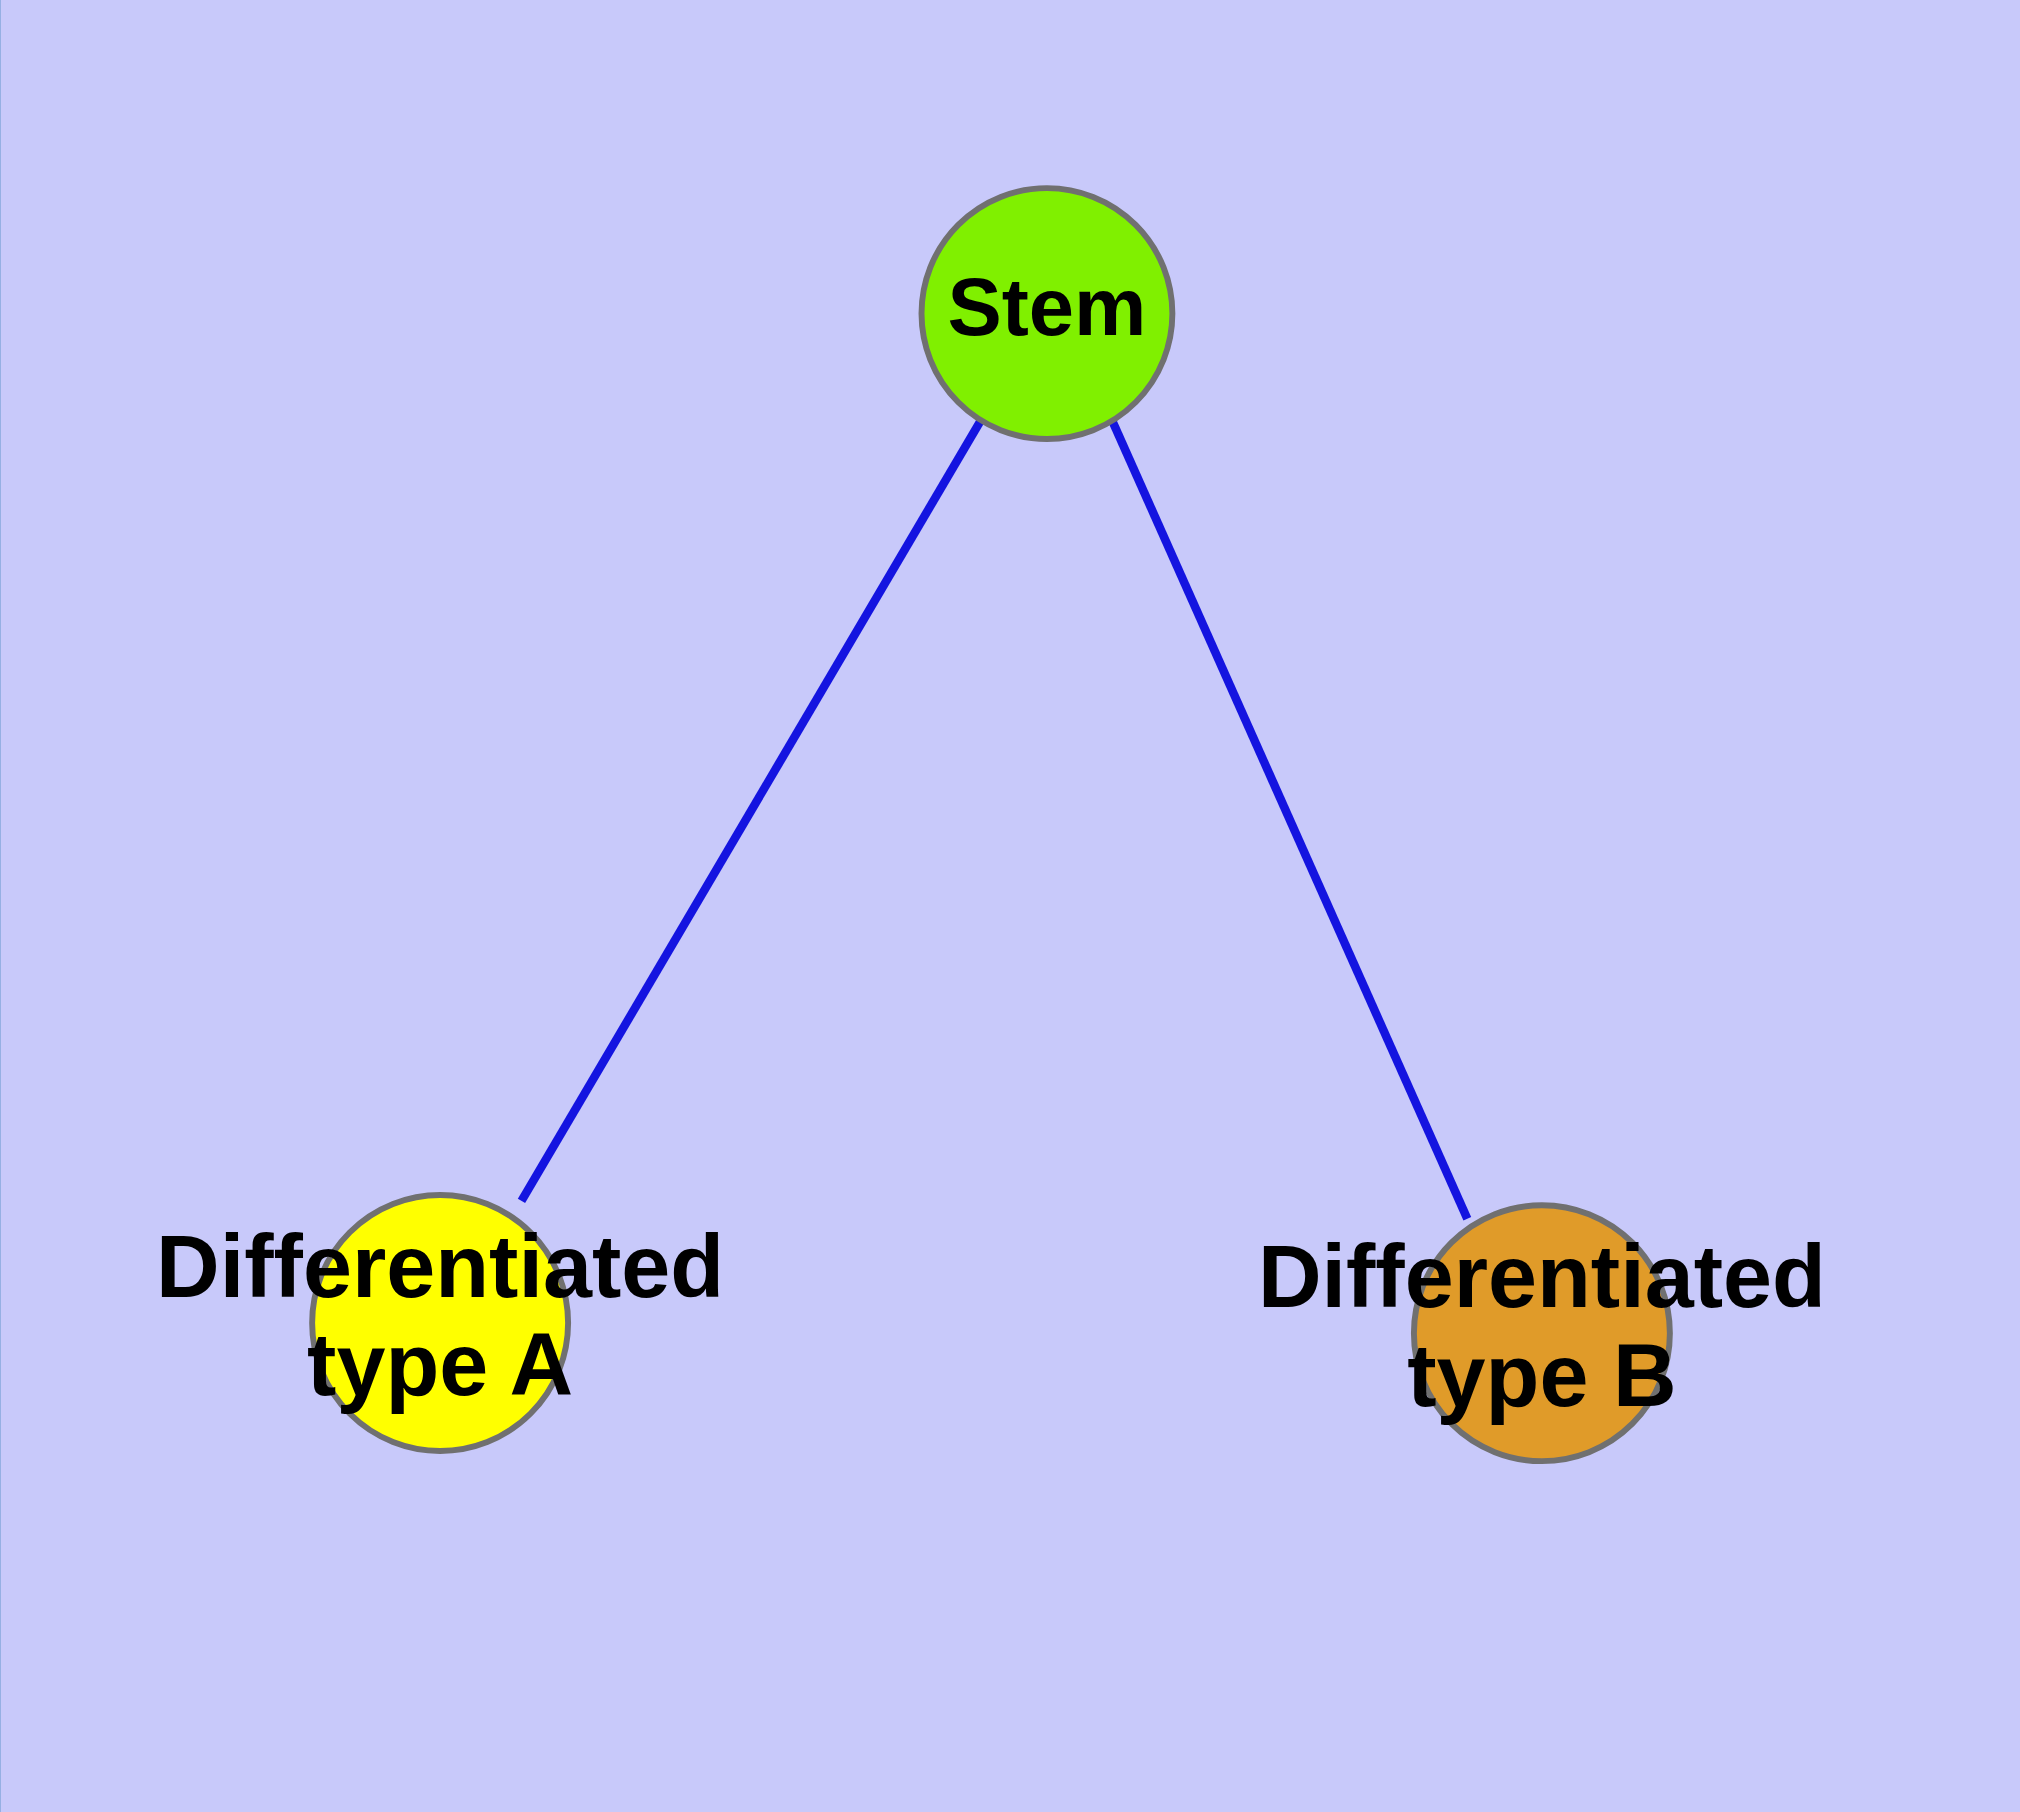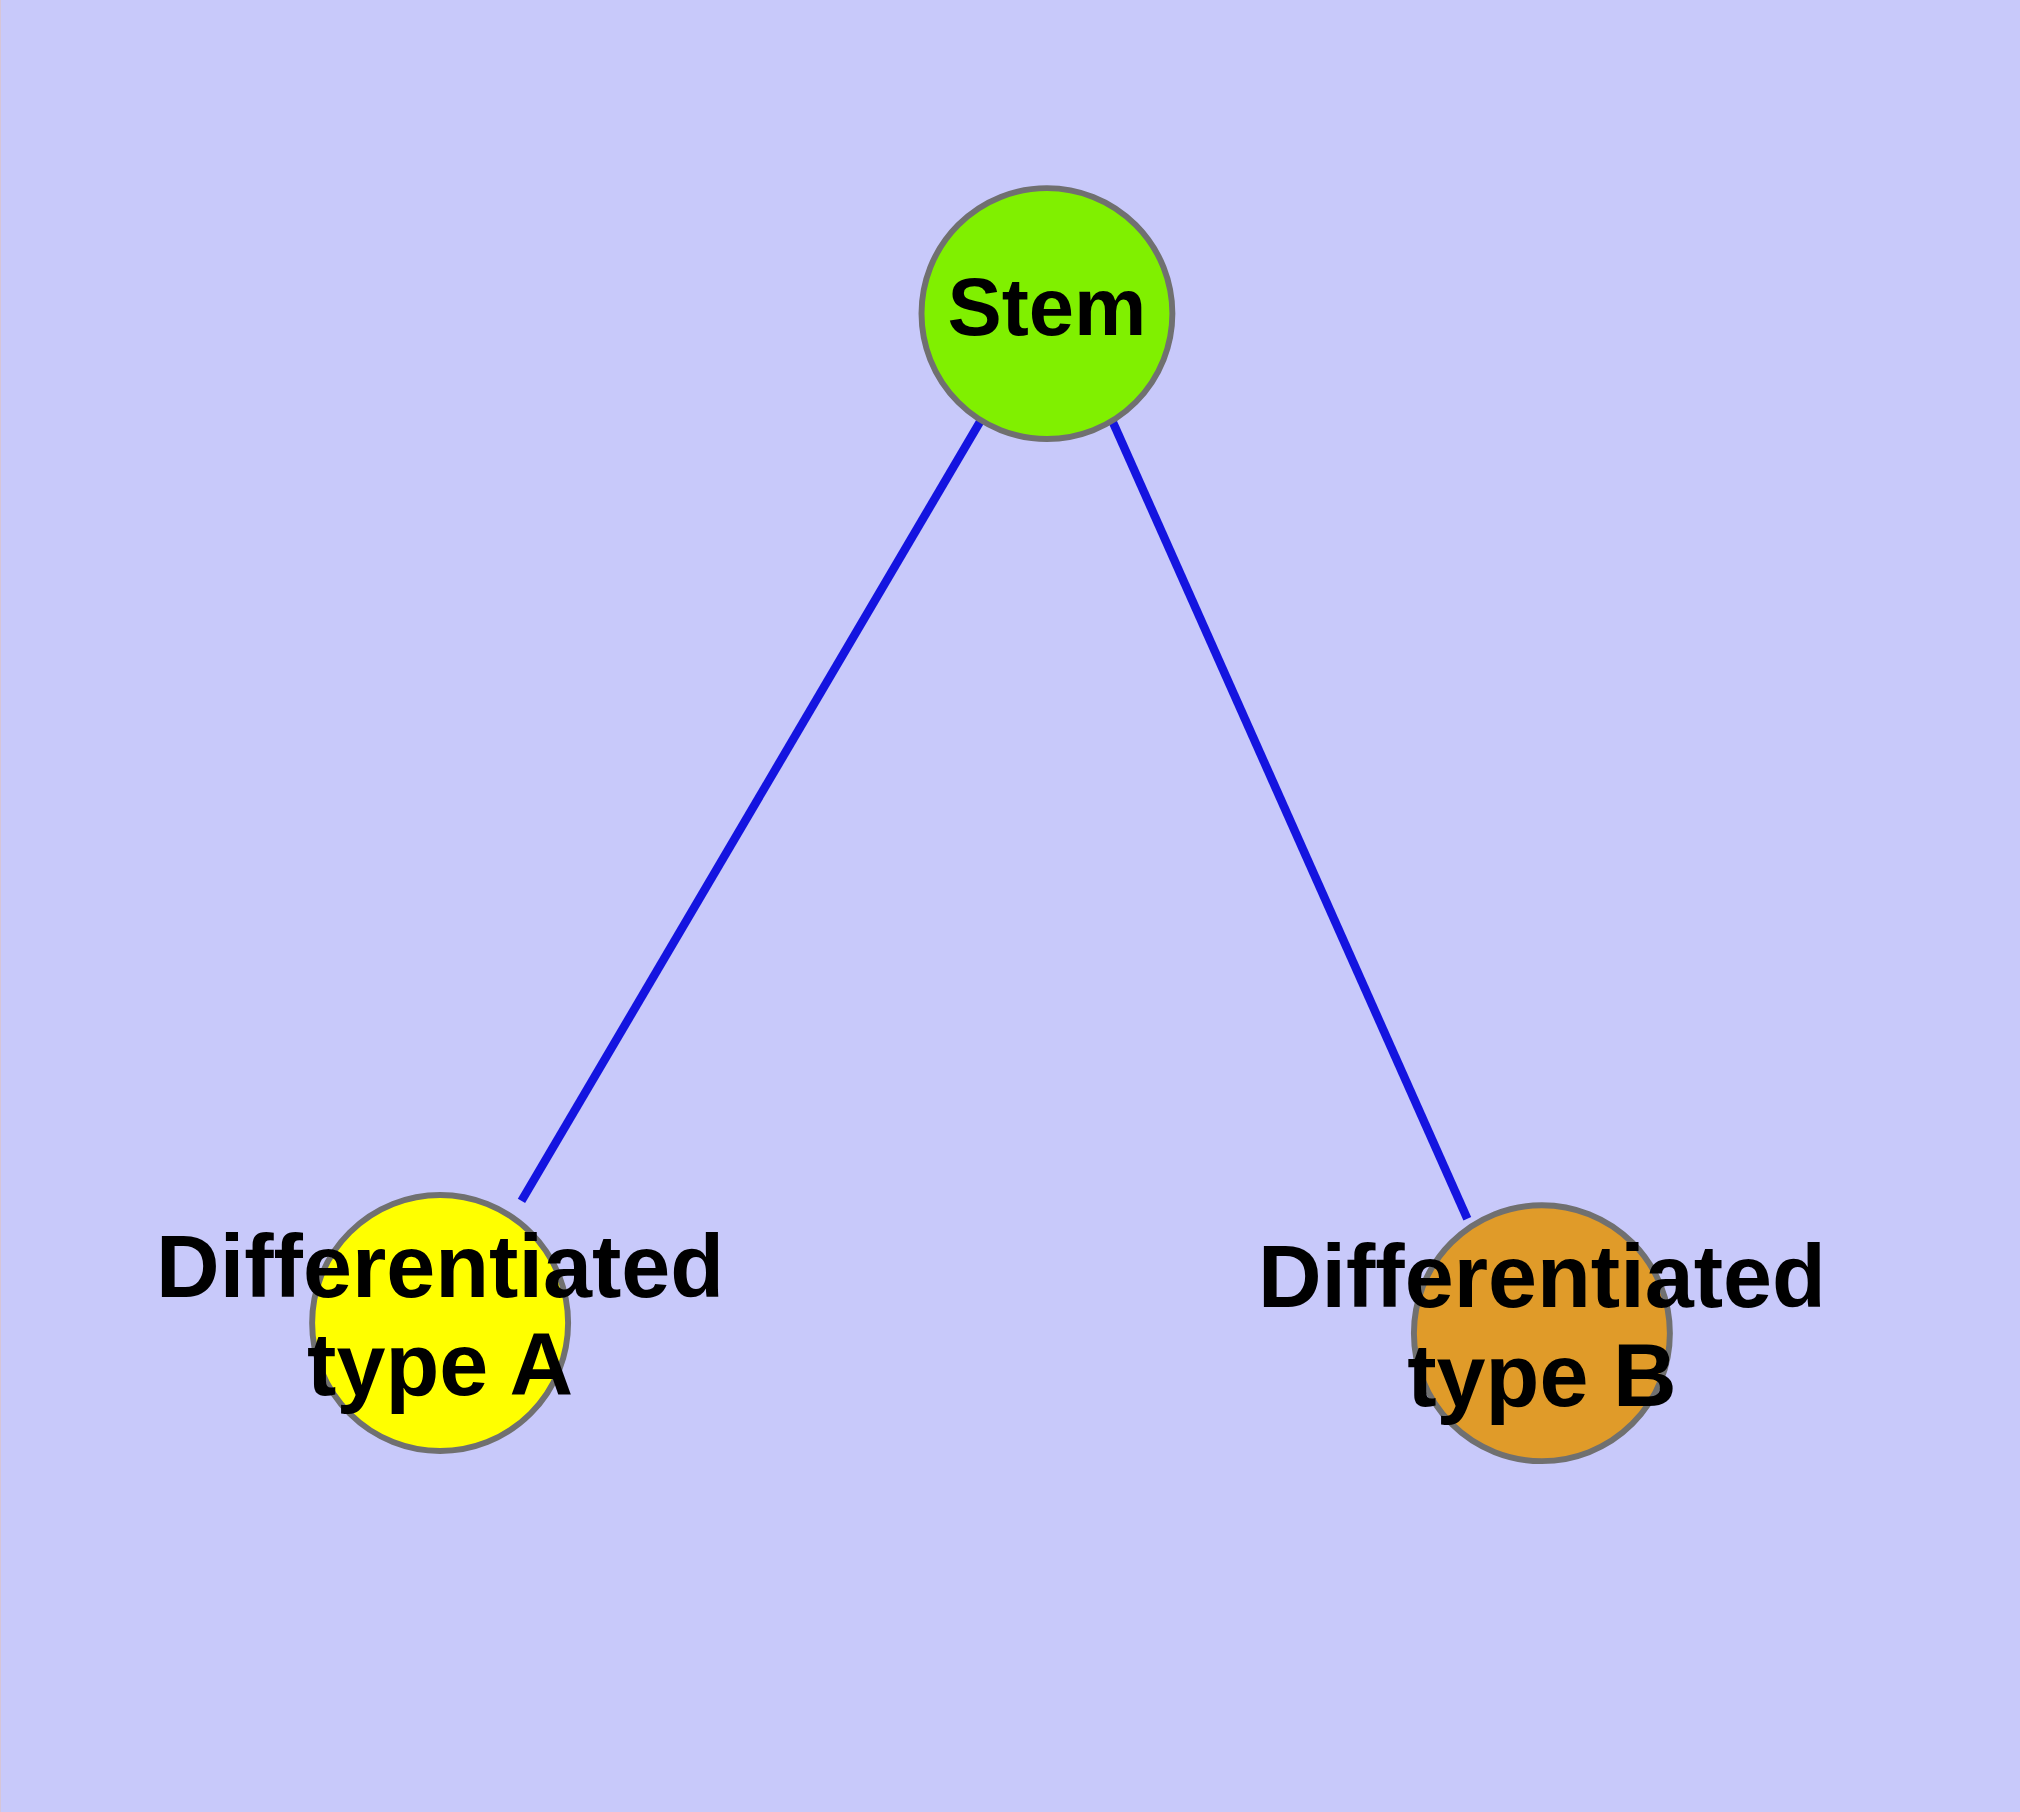--- a/index.html
+++ b/index.html
@@ -41,21 +41,21 @@
   .node-label-root {
     font-size: 96px;
   }
   .node-label-leaf {
     font-size: 104px;
   }
 </style>
 </head>
 <body>
 
-<div id="canvas" style="width: 2021px; height: 1812px; background: #fdba74;">
+<div id="canvas" style="width: 2021px; height: 1812px; background: #0369a1;">
   <svg id="graph-svg" viewBox="0 0 2384 2138">
 
     <rect id="bg-rect" x="0" y="0" width="2384" height="2138" fill="#c8c9fa"></rect>
 
     <g id="edges-group">
       <line class="edge-line" id="edge-0" x1="1157" y1="496" x2="615" y2="1417" stroke="#1414e0" stroke-width="10"></line>
       <line class="edge-line" id="edge-1" x1="1311" y1="494" x2="1731" y2="1438" stroke="#1414e0" stroke-width="10"></line>
     </g>
 
     <g id="nodes-group">

